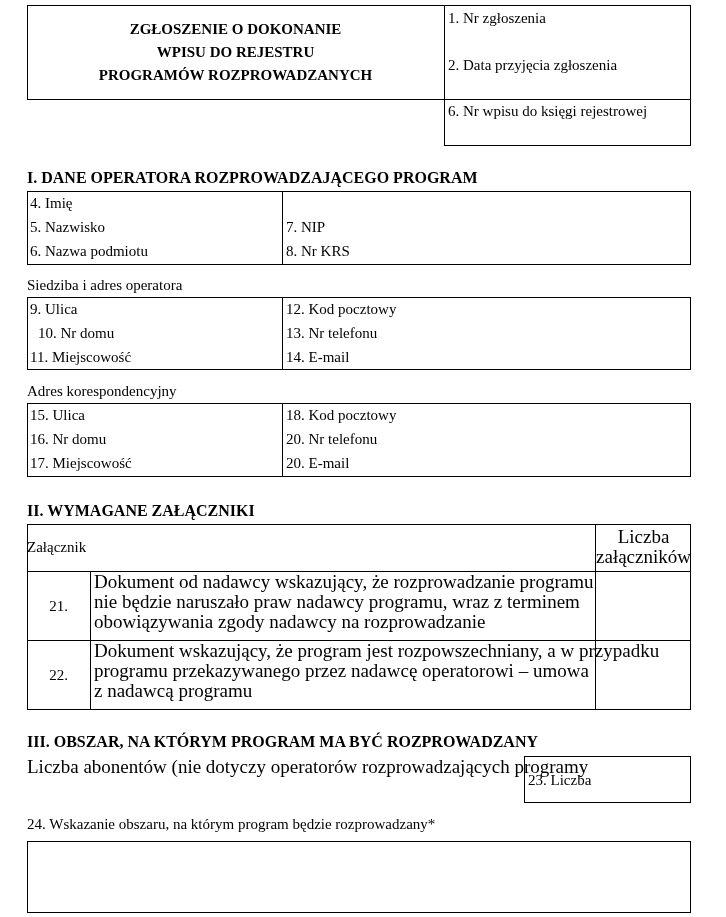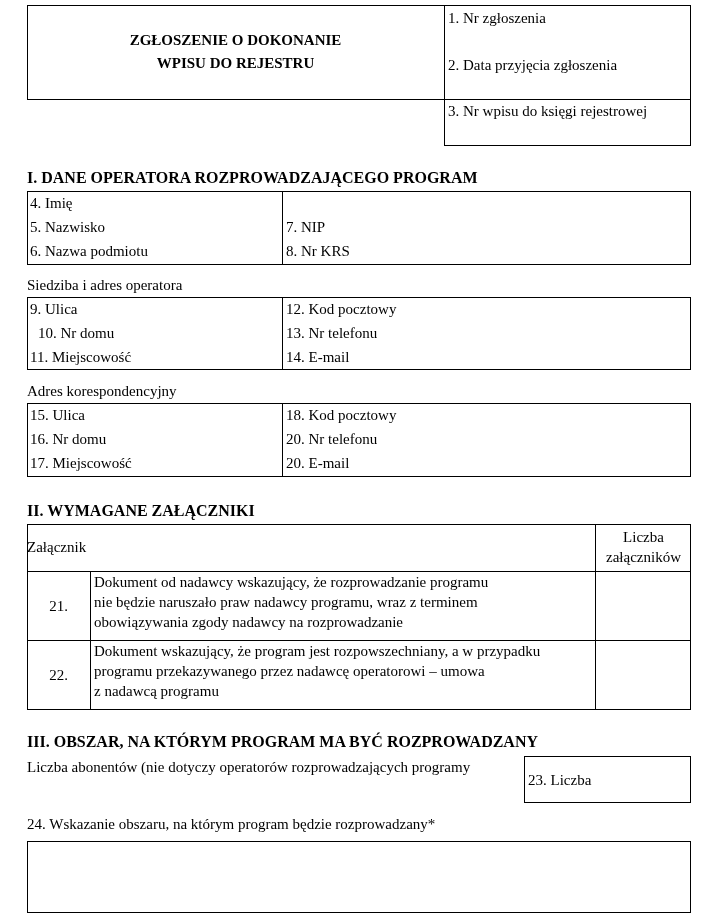--- a/index.html
+++ b/index.html
@@ -7,35 +7,36 @@
          font-family:"Liberation Serif", serif; color:#000; font-size:15px; }
   .abs { position:absolute; }
   .box { position:absolute; border:1.5px solid #000; box-sizing:border-box; }
   .title-text { position:absolute; left:27px; top:5px; width:417px; height:94px;
     display:flex; flex-direction:column; justify-content:center; align-items:center;
     font-weight:bold; font-size:15px; line-height:23px; text-align:center; }
   .lbl { position:absolute; font-size:15px; line-height:18px; white-space:nowrap; }
   .h { position:absolute; font-weight:bold; font-size:16px; white-space:nowrap; }
   .vline { position:absolute; width:0; border-left:1.5px solid #000; }
   .hline { position:absolute; height:0; border-top:1.5px solid #000; }
-  .cell-text { position:absolute; font-size:15px; line-height:20px; }
+  .cell-text { position:absolute; font-size:19px; line-height:20px; }
 </style>
 </head>
 <body>
 
 <div class="box" style="left:27px;top:5px;width:418px;height:95px;"></div>
 <div class="title-text">
   <div>ZGŁOSZENIE O DOKONANIE</div>
   <div>WPISU DO REJESTRU</div>
+  <div>PROGRAMÓW ROZPROWADZANYCH</div>
 </div>
 <div class="box" style="left:444px;top:5px;width:247px;height:141px;"></div>
 <div class="hline" style="left:444px;top:99px;width:247px;"></div>
 <div class="lbl" style="left:448px;top:9px;">1. Nr zgłoszenia</div>
 <div class="lbl" style="left:448px;top:56px;">2. Data przyjęcia zgłoszenia</div>
-<div class="lbl" style="left:448px;top:102px;">3. Nr wpisu do księgi rejestrowej</div>
+<div class="lbl" style="left:448px;top:102px;">6. Nr wpisu do księgi rejestrowej</div>
 
 <div class="h" style="left:27px;top:169px;">I. DANE OPERATORA ROZPROWADZAJĄCEGO PROGRAM</div>
 
 <div class="box" style="left:27px;top:191px;width:664px;height:74px;"></div>
 <div class="vline" style="left:282px;top:191px;height:74px;"></div>
 <div class="lbl" style="left:30px;top:194px;">4. Imię</div>
 <div class="lbl" style="left:30px;top:218px;">5. Nazwisko</div>
 <div class="lbl" style="left:30px;top:242px;">6. Nazwa podmiotu</div>
 <div class="lbl" style="left:286px;top:218px;">7. NIP</div>
 <div class="lbl" style="left:286px;top:242px;">8. Nr KRS</div>

